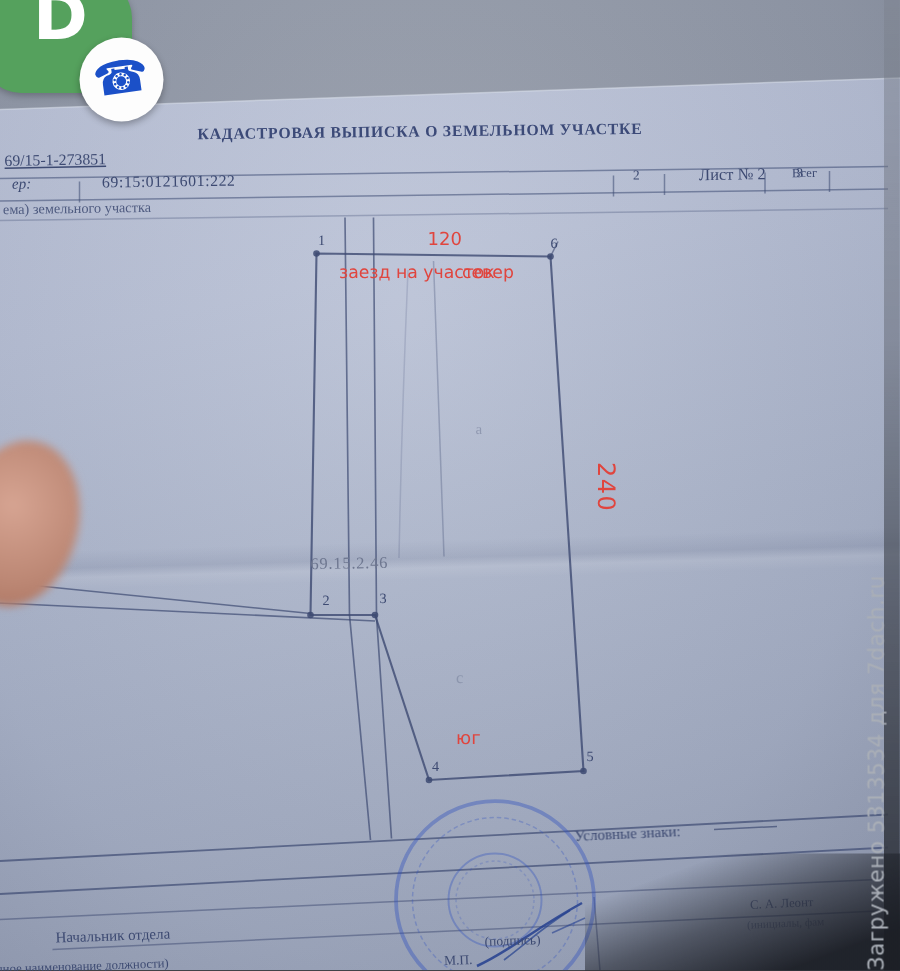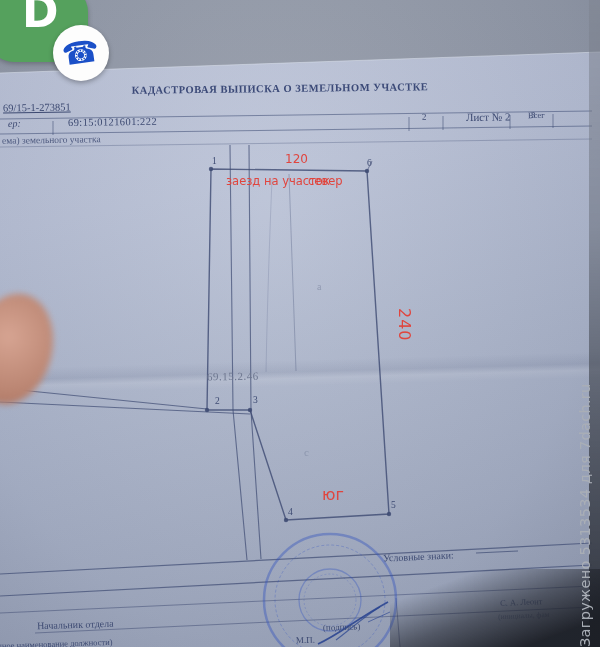--- a/index.html
+++ b/index.html
@@ -148,21 +148,21 @@
     <div class="abs ink" style="left:323px;top:622px;font-size:9px;transform:rotate(-2deg);">(подпись)</div>
     <div class="abs ink" style="left:296px;top:635px;font-size:9px;transform:rotate(-2deg);">М.П.</div>
     <div class="abs ink" style="left:500px;top:597px;font-size:8.5px;opacity:.75;transform:rotate(-2.6deg);white-space:nowrap;">С. А. Леонт</div>
     <div class="abs ink" style="left:498px;top:611px;font-size:7.5px;opacity:.55;transform:rotate(-2.6deg);white-space:nowrap;">(инициалы, фам</div>
   </div>
 
   <div class="abs red" style="left:265px;top:152px;font-size:12px;margin-left:20px;">120</div>
   <div class="abs red" style="left:226px;top:174px;font-size:11.5px;text-align:center;">заезд на участок</div>
   <div class="abs red" style="left:308px;top:174px;font-size:11.5px;text-align:center;">север</div>
   <div class="abs red" style="left:414px;top:308px;font-size:16px;letter-spacing:1px;transform:rotate(90deg);transform-origin:0 0;">240</div>
-  <div class="abs red" style="left:322px;top:485px;font-size:16px;">юг</div>
+  <div class="abs red" style="left:304px;top:485px;font-size:12px;">юг</div>
 
   <div id="finger" class="abs"></div>
   <div id="right-strip" class="abs"></div>
   <div id="corner-shadow" class="abs"></div>
 
   <div id="watermark" class="abs">Загружено 5313534 для 7dach.ru</div>
 
   <div id="app-bubble" class="abs"></div>
   <div id="bubble-letter" class="abs">D</div>
   <div id="phone-bubble" class="abs">

